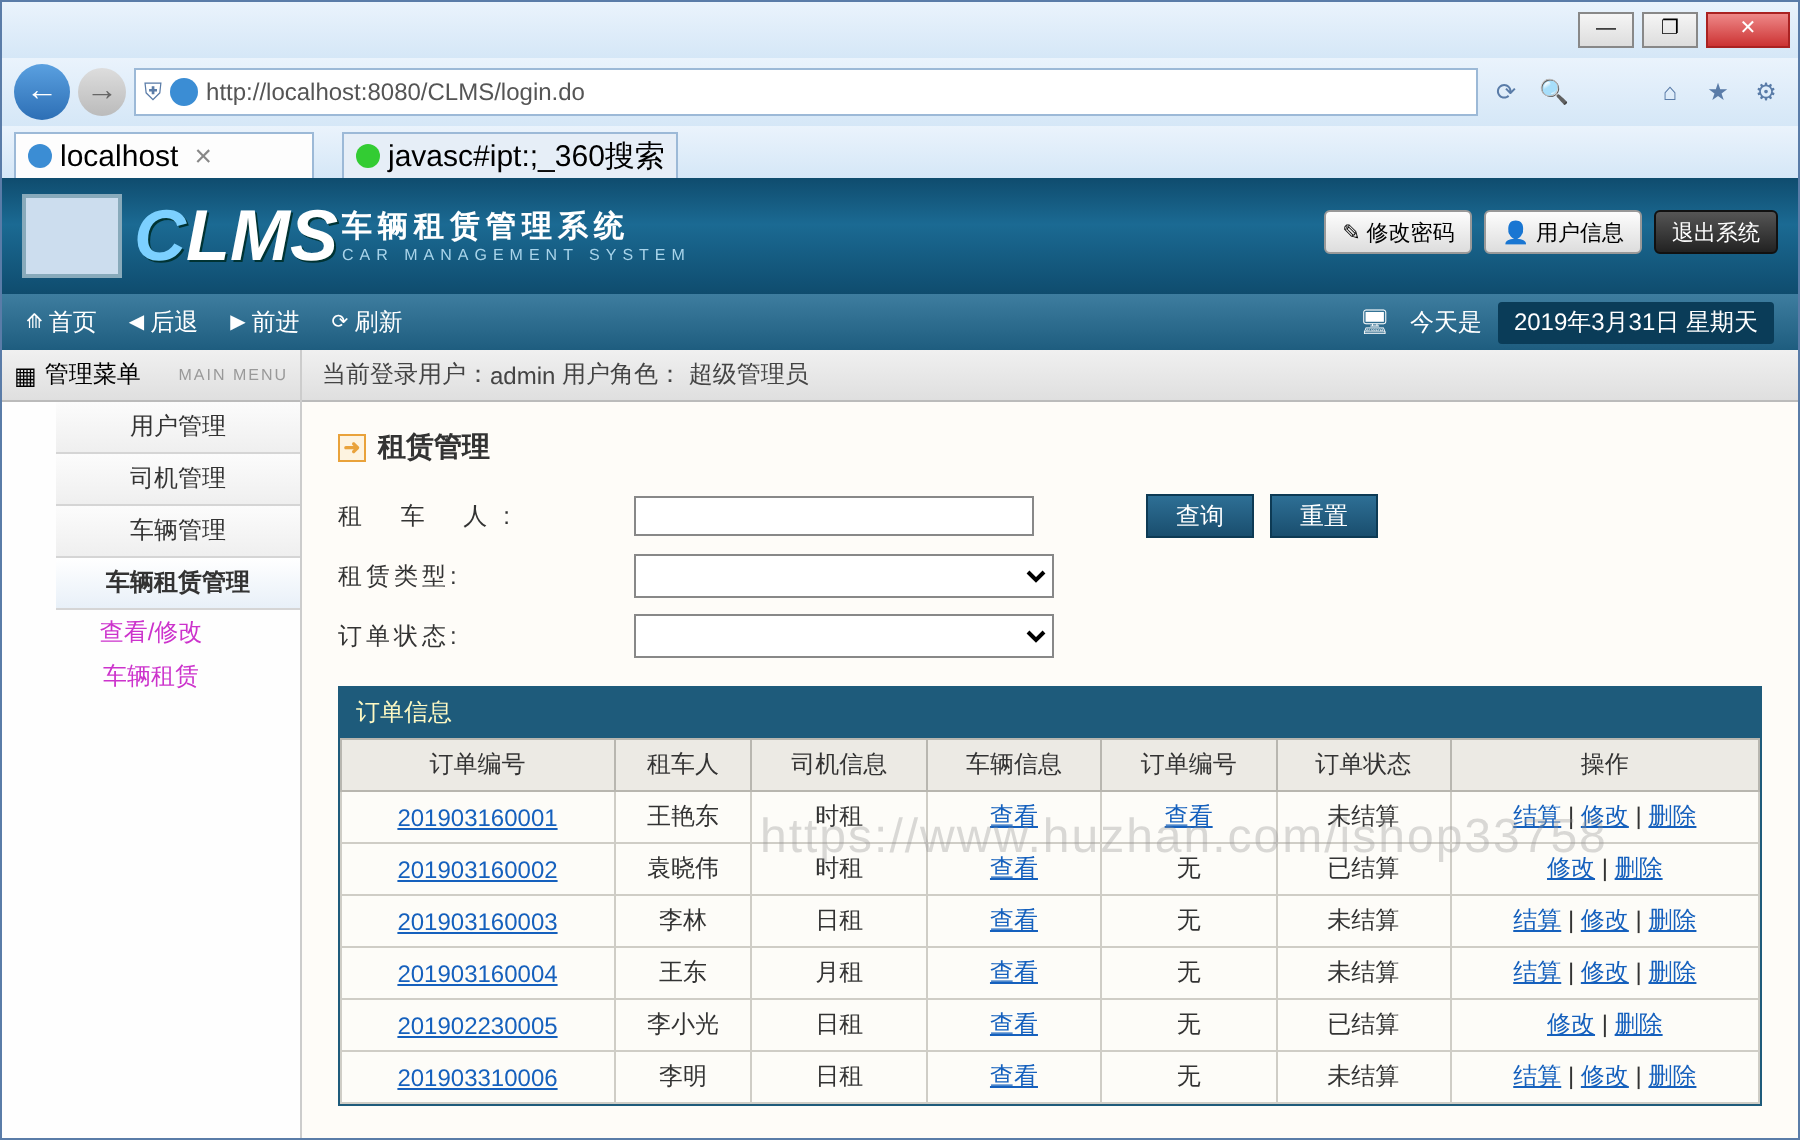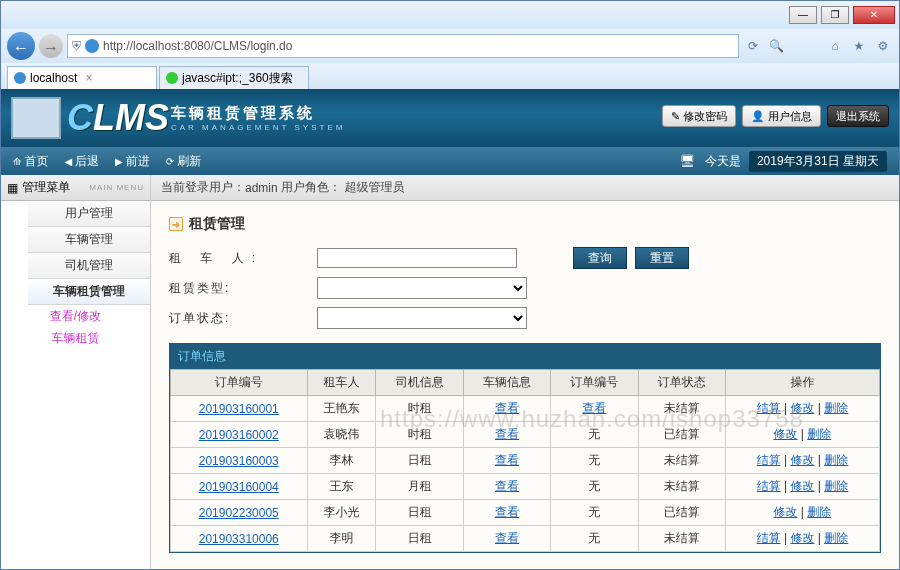--- a/index.html
+++ b/index.html
@@ -13,21 +13,21 @@
 
 .navbar { height: 34px; background: linear-gradient(#eaf3fc,#d5e7f7); display: flex; align-items: center; padding: 0 6px; gap: 4px; }
 .nav-circle { width: 28px; height: 28px; border-radius: 50%; background: linear-gradient(#5aa0e0,#2d6fb5); color: #fff; display: flex; align-items: center; justify-content: center; font-size: 16px; cursor: pointer; }
 .nav-circle.fwd { background: linear-gradient(#ddd,#bbb); color: #666; width: 24px; height: 24px; }
 .url-box { flex: 1; height: 24px; border: 1px solid #9cb9d7; background: #fff; display: flex; align-items: center; padding: 0 4px; gap: 4px; }
 .url-box .globe { width: 14px; height: 14px; border-radius: 50%; background: #3b8dd4; }
 .url-box input { border: none; flex: 1; outline: none; font-size: 12px; color: #555; }
 .nav-icon { width: 20px; height: 20px; color: #5a7ca8; cursor: pointer; display:flex; align-items:center; justify-content:center; }
 
 .tabs-row { height: 26px; background: linear-gradient(#eaf3fc,#d5e7f7); display: flex; align-items: flex-end; padding-left: 6px; }
-.tab { height: 23px; min-width: 150px; border: 1px solid #9cb9d7; border-bottom: none; background: #fdfdfd; display: flex; align-items: center; padding: 0 6px; gap: 4px; font-size: 12px; margin-right: 2px; }
+.tab { height: 23px; min-width: 150px; border: 1px solid #9cb9d7; border-bottom: none; background: #fdfdfd; display: flex; align-items: center; padding: 0 6px; gap: 4px; font-size: 15px; margin-right: 14px; }
 .tab.inactive { background: #e6eef7; }
 .tab .x { color:#888; cursor:pointer; margin-left:4px; }
 .favicon { width:12px; height:12px; border-radius:50%; }
 .fav-ie { background:#3b8dd4; }
 .fav-360 { background:#3c3; }
 
 .menubar { height: 22px; background: linear-gradient(#f5f9fd,#e6eef7); display: flex; align-items: center; padding: 0 8px; gap: 14px; font-size: 12px; color: #333; border-bottom:1px solid #cbd9e8; }
 
 .content { flex: 1; overflow: auto; background: #fff; }
 
@@ -64,21 +64,21 @@
 .sq-icon { width:14px; height:14px; border:1px solid #e9a23b; background:#fdf3e0; color:#e9a23b; display:flex; align-items:center; justify-content:center; font-size:10px; }
 
 .form-row { display:flex; align-items:center; margin-bottom:8px; gap:8px; }
 .form-row label { width:140px; color:#333; letter-spacing:8px; text-align:left; }
 .form-row label.tight { letter-spacing:2px; }
 .form-row input[type=text] { width:200px; height:20px; border:1px solid #888; padding:0 4px; }
 .form-row select { width:210px; height:22px; border:1px solid #888; background:#fff; }
 .fbtn { height:22px; padding:0 14px; background:linear-gradient(#2e6f95,#1a4e6e); color:#fff; border:1px solid #0d3a54; cursor:pointer; font-size:12px; }
 
 .table-wrap { margin-top:14px; border:1px solid #1e5b7b; }
-.table-caption { background:#1e5b7b; color:#7dd3fc; padding:4px 8px; font-size:12px; }
+.table-caption { background:#1e5b7b; color:#fef9c3; padding:4px 8px; font-size:12px; }
 table { width:100%; border-collapse:collapse; }
 th { background:#eceae4; border:1px solid #b8b6af; padding:4px; font-size:12px; font-weight:normal; color:#333; }
 td { background:#fdfcf8; border:1px solid #cfcdc6; padding:4px; font-size:12px; text-align:center; color:#333; }
 td a, .link { color:#1560bd; text-decoration:underline; cursor:pointer; }
 
 .watermark { position:absolute; top:405px; left:380px; font-size:24px; color:rgba(150,150,150,0.35); font-family:Arial; letter-spacing:1px; pointer-events:none; }
 .outer { position:relative; }
 </style>
 </head>
 <body>
@@ -173,22 +173,22 @@
 
     <div class="main-area">
 
       <div class="sidebar">
         <div class="side-head">
           <span>▦</span>
           <span>管理菜单</span>
           <span class="mhtxt">MAIN MENU</span>
         </div>
         <div class="side-item">用户管理</div>
+        <div class="side-item">司机管理</div>
         <div class="side-item">车辆管理</div>
-        <div class="side-item">司机管理</div>
         <div class="side-item active">车辆租赁管理</div>
         <div class="sub-item">查看/修改</div>
         <div class="sub-item">车辆租赁</div>
       </div>
 
       <div class="page">
         <div class="crumb-bar">
           <span>当前登录用户：</span>
           <span>admin</span>&nbsp;
           <span>用户角色：</span>&nbsp;

